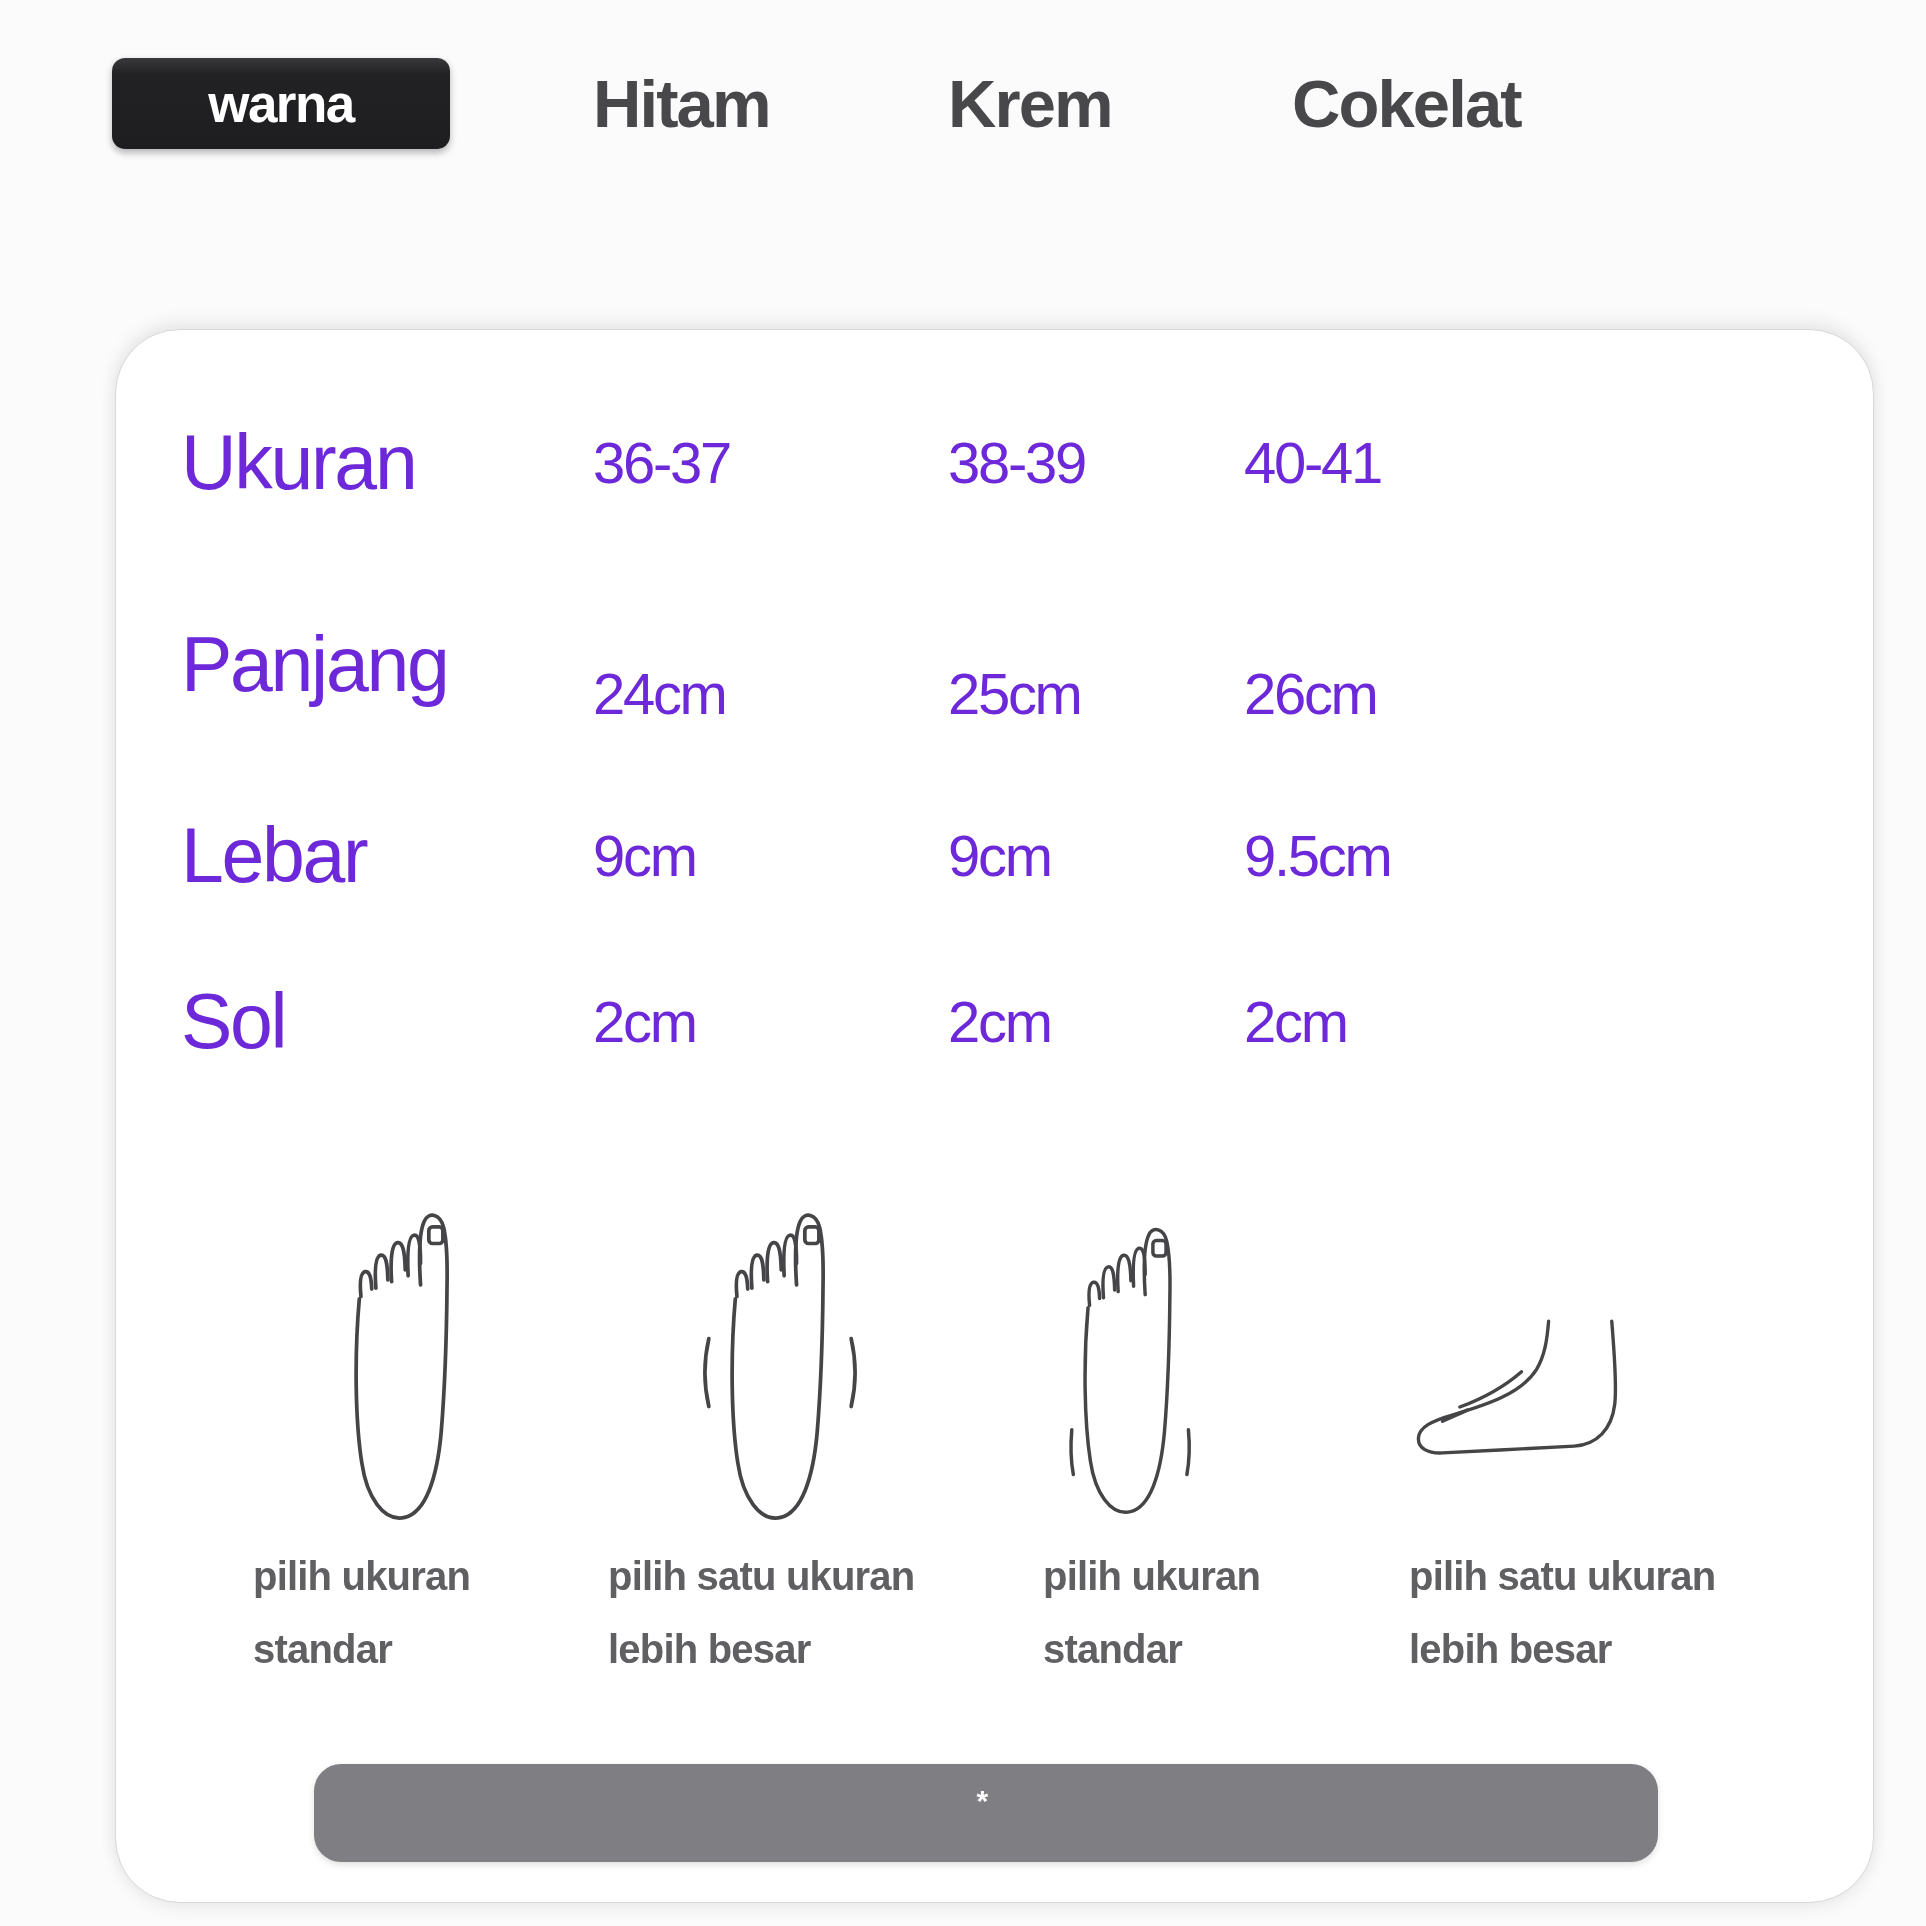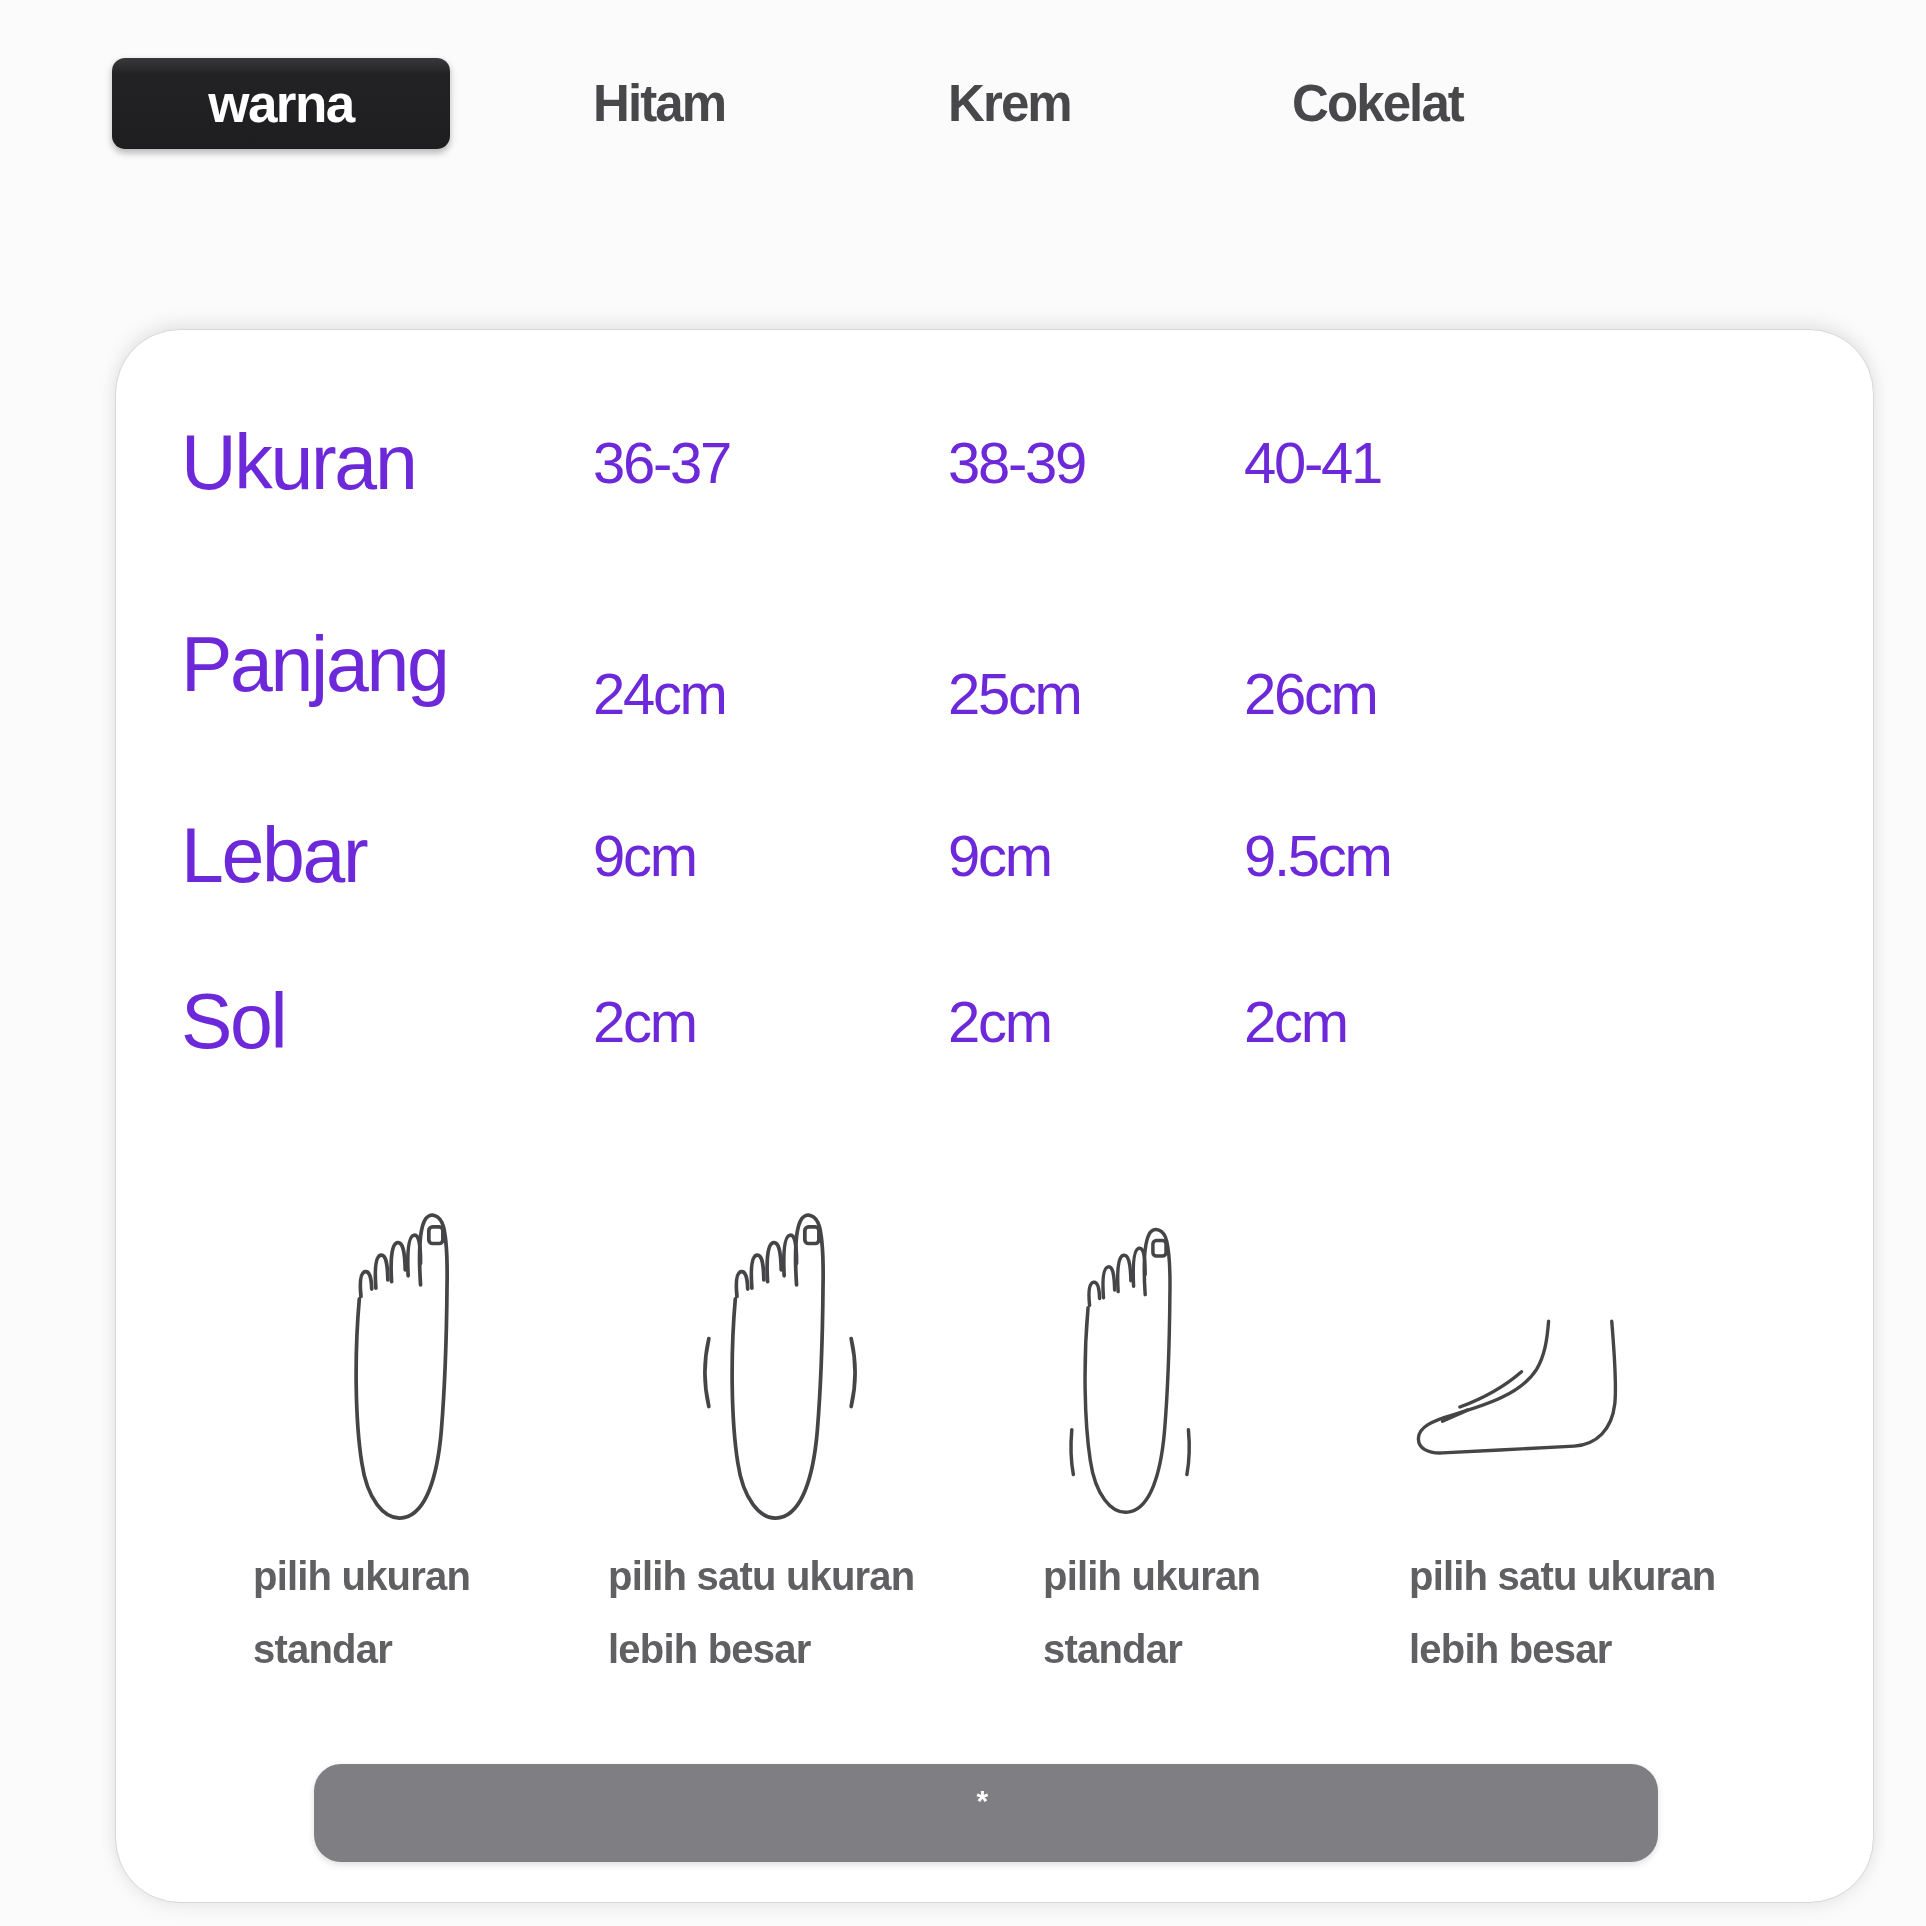--- a/index.html
+++ b/index.html
@@ -14,21 +14,21 @@
   
   .warna-box{
     left:112px;top:58px;width:338px;height:91px;
     background:linear-gradient(180deg,#39393b 0%,#222224 18%,#1e1e20 100%);
     color:#ffffff;display:flex;align-items:center;justify-content:center;
     font-size:53px;font-weight:700;letter-spacing:-1.5px;border-radius:13px;
     box-shadow:0 3.1px 7px rgba(0,0,0,0.28);
   }
   .opt{
     top:58px;height:91px;display:flex;align-items:center;
-    font-size:51px;font-weight:700;color:#48484a;letter-spacing:-1.9px;
+    font-size:67px;font-weight:700;color:#48484a;letter-spacing:-1.9px;
   }
   .opt-1{left:593px}.opt-2{left:948px}.opt-3{left:1292px}
   
   .card{
     left:115px;top:329px;width:1757px;height:1572px;
     background:#ffffff;border:1.5px solid #d8d8db;border-radius:65px;
     box-shadow:0 -6.2px 17.3px rgba(0,0,0,0.08),0 6.2px 17.3px rgba(0,0,0,0.05);
   }
   
   .tcell{

